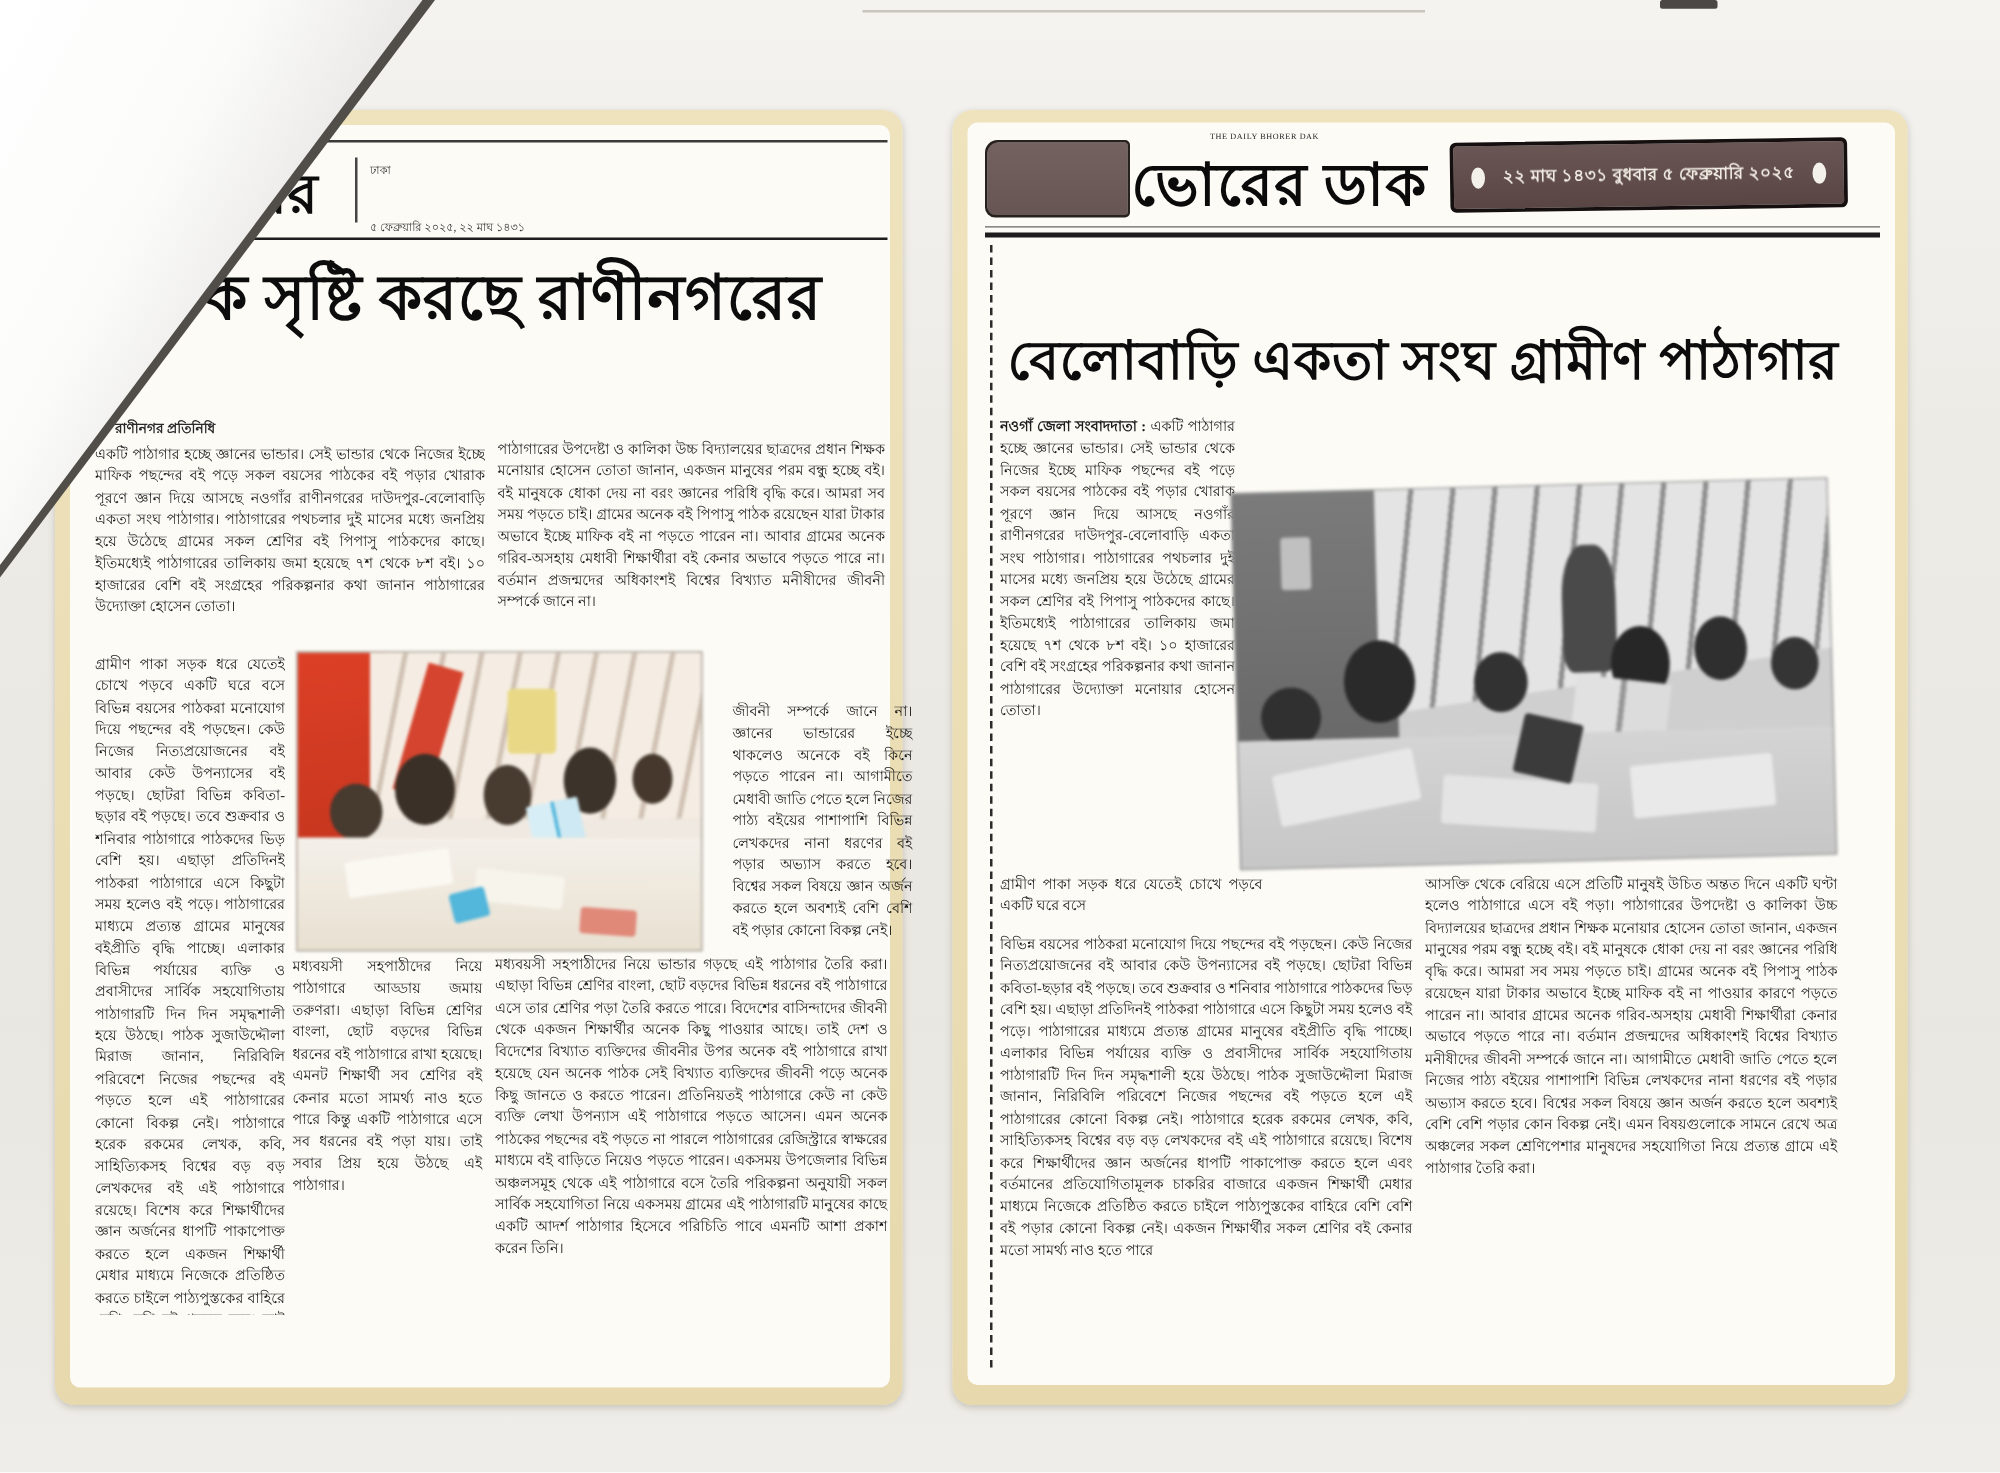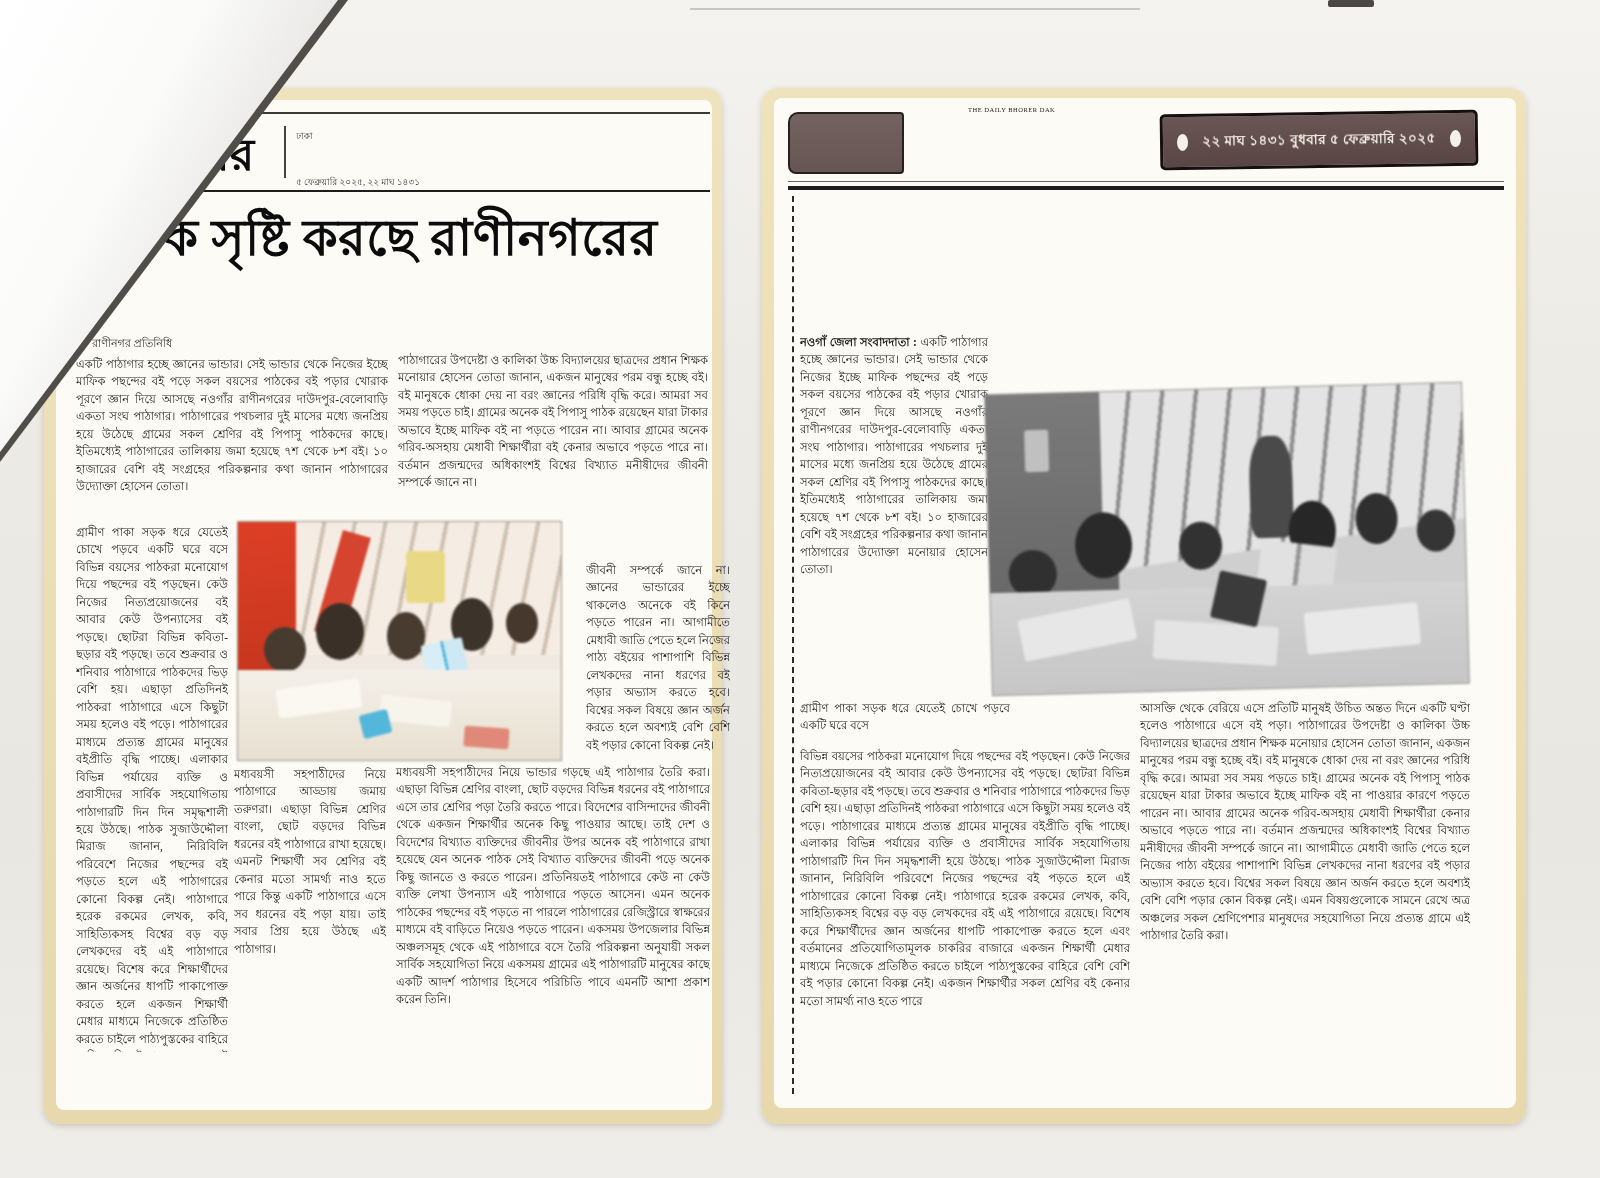--- a/index.html
+++ b/index.html
@@ -52,21 +52,21 @@
   <div class="paper" style="left:56px;top:100px;width:656px;height:1010px;"></div>
 
   <div class="rule" style="left:232px;top:112px;width:478px;height:2px;background:#3a3a3a;"></div>
   <div class="hl" style="left:205px;top:122px;font-size:44px;">বর</div>
   <div class="abs" style="left:284px;top:126px;width:2px;height:52px;background:#444;"></div>
   <div class="tiny" style="left:296px;top:130px;">ঢাকা</div>
   <div class="tiny" style="left:296px;top:152px;margin-top:24px;">৫ ফেব্রুয়ারি ২০২৫, ২২ মাঘ ১৪৩১</div>
   <div class="rule" style="left:180px;top:190px;width:530px;height:2px;"></div>
 
   <div class="hl" style="left:163px;top:200px;font-size:50px;">ক সৃষ্টি করছে রাণীনগরের</div>
-  <div class="tiny" style="left:92px;top:336px;font-size:11px;font-weight:400;color:#2a2a2a;">রাণীনগর প্রতিনিধি</div>
+  <div class="tiny" style="left:92px;top:336px;font-size:11px;font-weight:700;color:#2a2a2a;">রাণীনগর প্রতিনিধি</div>
 
   <div class="tx" style="left:76px;top:356px;width:312px;height:162px;">একটি পাঠাগার হচ্ছে জ্ঞানের ভান্ডার। সেই ভান্ডার থেকে নিজের ইচ্ছে মাফিক পছন্দের বই পড়ে সকল বয়সের পাঠকের বই পড়ার খোরাক পূরণে জ্ঞান দিয়ে আসছে নওগাঁর রাণীনগরের দাউদপুর-বেলোবাড়ি একতা সংঘ পাঠাগার। পাঠাগারের পথচলার দুই মাসের মধ্যে জনপ্রিয় হয়ে উঠেছে গ্রামের সকল শ্রেণির বই পিপাসু পাঠকদের কাছে। ইতিমধ্যেই পাঠাগারের তালিকায় জমা হয়েছে ৭শ থেকে ৮শ বই। ১০ হাজারের বেশি বই সংগ্রহের পরিকল্পনার কথা জানান পাঠাগারের উদ্যোক্তা হোসেন তোতা।</div>
   <div class="tx" style="left:398px;top:352px;width:310px;height:208px;">পাঠাগারের উপদেষ্টা ও কালিকা উচ্চ বিদ্যালয়ের ছাত্রদের প্রধান শিক্ষক মনোয়ার হোসেন তোতা জানান, একজন মানুষের পরম বন্ধু হচ্ছে বই। বই মানুষকে ধোকা দেয় না বরং জ্ঞানের পরিধি বৃদ্ধি করে। আমরা সব সময় পড়তে চাই। গ্রামের অনেক বই পিপাসু পাঠক রয়েছেন যারা টাকার অভাবে ইচ্ছে মাফিক বই না পড়তে পারেন না। আবার গ্রামের অনেক গরিব-অসহায় মেধাবী শিক্ষার্থীরা বই কেনার অভাবে পড়তে পারে না। বর্তমান প্রজন্মদের অধিকাংশই বিশ্বের বিখ্যাত মনীষীদের জীবনী সম্পর্কে জানে না।</div>
   <div class="tx" style="left:76px;top:524px;width:152px;height:528px;">গ্রামীণ পাকা সড়ক ধরে যেতেই চোখে পড়বে একটি ঘরে বসে বিভিন্ন বয়সের পাঠকরা মনোযোগ দিয়ে পছন্দের বই পড়ছেন। কেউ নিজের নিত্যপ্রয়োজনের বই আবার কেউ উপন্যাসের বই পড়ছে। ছোটরা বিভিন্ন কবিতা-ছড়ার বই পড়ছে। তবে শুক্রবার ও শনিবার পাঠাগারে পাঠকদের ভিড় বেশি হয়। এছাড়া প্রতিদিনই পাঠকরা পাঠাগারে এসে কিছুটা সময় হলেও বই পড়ে। পাঠাগারের মাধ্যমে প্রত্যন্ত গ্রামের মানুষের বইপ্রীতি বৃদ্ধি পাচ্ছে। এলাকার বিভিন্ন পর্যায়ের ব্যক্তি ও প্রবাসীদের সার্বিক সহযোগিতায় পাঠাগারটি দিন দিন সমৃদ্ধশালী হয়ে উঠছে। পাঠক সুজাউদ্দৌলা মিরাজ জানান, নিরিবিলি পরিবেশে নিজের পছন্দের বই পড়তে হলে এই পাঠাগারের কোনো বিকল্প নেই। পাঠাগারে হরেক রকমের লেখক, কবি, সাহিত্যিকসহ বিশ্বের বড় বড় লেখকদের বই এই পাঠাগারে রয়েছে। বিশেষ করে শিক্ষার্থীদের জ্ঞান অর্জনের ধাপটি পাকাপোক্ত করতে হলে একজন শিক্ষার্থী মেধার মাধ্যমে নিজেকে প্রতিষ্ঠিত করতে চাইলে পাঠ্যপুস্তকের বাহিরে বেশি বেশি বই পড়তে হবে। তাই অযথা সময় নষ্ট না করে প্রতিটি মানুষেরই উচিত অন্তত দিনে একটি ঘণ্টা হলেও পাঠাগারে এসে বই পড়া।</div>
   <div class="tx" style="left:586px;top:562px;width:144px;height:198px;">জীবনী সম্পর্কে জানে না। জ্ঞানের ভান্ডারের ইচ্ছে থাকলেও অনেকে বই কিনে পড়তে পারেন না। আগামীতে মেধাবী জাতি পেতে হলে নিজের পাঠ্য বইয়ের পাশাপাশি বিভিন্ন লেখকদের নানা ধরণের বই পড়ার অভ্যাস করতে হবে। বিশ্বের সকল বিষয়ে জ্ঞান অর্জন করতে হলে অবশ্যই বেশি বেশি বই পড়ার কোনো বিকল্প নেই।</div>
   <div class="tx" style="left:234px;top:766px;width:152px;height:288px;">মধ্যবয়সী সহপাঠীদের নিয়ে পাঠাগারে আড্ডায় জমায় তরুণরা। এছাড়া বিভিন্ন শ্রেণির বাংলা, ছোট বড়দের বিভিন্ন ধরনের বই পাঠাগারে রাখা হয়েছে। এমনট শিক্ষার্থী সব শ্রেণির বই কেনার মতো সামর্থ্য নাও হতে পারে কিন্তু একটি পাঠাগারে এসে সব ধরনের বই পড়া যায়। তাই সবার প্রিয় হয়ে উঠছে এই পাঠাগার।</div>
   <div class="tx" style="left:396px;top:764px;width:314px;height:330px;">মধ্যবয়সী সহপাঠীদের নিয়ে ভান্ডার গড়ছে এই পাঠাগার তৈরি করা। এছাড়া বিভিন্ন শ্রেণির বাংলা, ছোট বড়দের বিভিন্ন ধরনের বই পাঠাগারে এসে তার শ্রেণির পড়া তৈরি করতে পারে। বিদেশের বাসিন্দাদের জীবনী থেকে একজন শিক্ষার্থীর অনেক কিছু পাওয়ার আছে। তাই দেশ ও বিদেশের বিখ্যাত ব্যক্তিদের জীবনীর উপর অনেক বই পাঠাগারে রাখা হয়েছে যেন অনেক পাঠক সেই বিখ্যাত ব্যক্তিদের জীবনী পড়ে অনেক কিছু জানতে ও করতে পারেন। প্রতিনিয়তই পাঠাগারে কেউ না কেউ ব্যক্তি লেখা উপন্যাস এই পাঠাগারে পড়তে আসেন। এমন অনেক পাঠকের পছন্দের বই পড়তে না পারলে পাঠাগারের রেজিস্ট্রারে স্বাক্ষরের মাধ্যমে বই বাড়িতে নিয়েও পড়তে পারেন। একসময় উপজেলার বিভিন্ন অঞ্চলসমূহ থেকে এই পাঠাগারে বসে তৈরি পরিকল্পনা অনুযায়ী সকল সার্বিক সহযোগিতা নিয়ে একসময় গ্রামের এই পাঠাগারটি মানুষের কাছে একটি আদর্শ পাঠাগার হিসেবে পরিচিতি পাবে এমনটি আশা প্রকাশ করেন তিনি।</div>
 
   <div class="photo ph-blur-color" style="left:237px;top:521px;width:323px;height:238px;">
     <div style="left:0;top:0;width:22%;height:76%;background:linear-gradient(172deg,#d64129,#bd3520);clip-path:polygon(0 0,100% 0,72% 100%,0 100%);"></div>
@@ -87,29 +87,31 @@
   </div>
 
   <div class="fold-edge"></div>
   <div class="fold"></div>
 
   <div class="backing" style="left:762px;top:88px;width:764px;height:1036px;"></div>
   <div class="paper" style="left:774px;top:98px;width:742px;height:1010px;"></div>
 
   <div class="mast-block" style="left:788px;top:112px;width:112px;height:58px;"></div>
   <div class="mast-tag" style="left:968px;top:106px;">THE DAILY BHORER DAK</div>
+  <div class="mast-title" style="left:905px;top:112px;">ভোরের ডাক</div>
   <div class="date-banner" style="left:1160px;top:112px;width:318px;height:56px;">
     <span class="banner-dot"></span>
     <span class="banner-text">২২ মাঘ ১৪৩১ বুধবার ৫ ফেব্রুয়ারি ২০২৫</span>
     <span class="banner-dot"></span>
   </div>
   <div class="rule" style="left:788px;top:181px;width:716px;height:1px;background:#666;"></div>
   <div class="rule" style="left:788px;top:186px;width:716px;height:4px;"></div>
   <div class="dashed-v" style="left:792px;top:196px;height:898px;"></div>
 
+  <div class="hl" style="left:806px;top:256px;font-size:43px;">বেলোবাড়ি একতা সংঘ গ্রামীণ পাঠাগার</div>
 
   <div class="tx" style="left:800px;top:334px;width:188px;height:360px;">
     <span class="lead-bold">নওগাঁ জেলা সংবাদদাতা :</span><span> একটি পাঠাগার হচ্ছে জ্ঞানের ভান্ডার। সেই ভান্ডার থেকে নিজের ইচ্ছে মাফিক পছন্দের বই পড়ে সকল বয়সের পাঠকের বই পড়ার খোরাক পূরণে জ্ঞান দিয়ে আসছে নওগাঁর রাণীনগরের দাউদপুর-বেলোবাড়ি একতা সংঘ পাঠাগার। পাঠাগারের পথচলার দুই মাসের মধ্যে জনপ্রিয় হয়ে উঠেছে গ্রামের সকল শ্রেণির বই পিপাসু পাঠকদের কাছে। ইতিমধ্যেই পাঠাগারের তালিকায় জমা হয়েছে ৭শ থেকে ৮শ বই। ১০ হাজারের বেশি বই সংগ্রহের পরিকল্পনার কথা জানান পাঠাগারের উদ্যোক্তা মনোয়ার হোসেন তোতা।</span>
   </div>
   <div class="tx" style="left:1140px;top:696px;width:328px;height:0px;">কিন্তু একটি পাঠাগারে এসে সকল প্রকারের বই পড়ার সুযোগ রয়েছে। তাই অযথা সময় নষ্ট না করে এবং মোবাইল ফোনের</div>
   <div class="tx" style="left:800px;top:700px;width:210px;height:46px;">গ্রামীণ পাকা সড়ক ধরে যেতেই চোখে পড়বে একটি ঘরে বসে</div>
   <div class="tx" style="left:800px;top:748px;width:330px;height:344px;">বিভিন্ন বয়সের পাঠকরা মনোযোগ দিয়ে পছন্দের বই পড়ছেন। কেউ নিজের নিত্যপ্রয়োজনের বই আবার কেউ উপন্যাসের বই পড়ছে। ছোটরা বিভিন্ন কবিতা-ছড়ার বই পড়ছে। তবে শুক্রবার ও শনিবার পাঠাগারে পাঠকদের ভিড় বেশি হয়। এছাড়া প্রতিদিনই পাঠকরা পাঠাগারে এসে কিছুটা সময় হলেও বই পড়ে। পাঠাগারের মাধ্যমে প্রত্যন্ত গ্রামের মানুষের বইপ্রীতি বৃদ্ধি পাচ্ছে। এলাকার বিভিন্ন পর্যায়ের ব্যক্তি ও প্রবাসীদের সার্বিক সহযোগিতায় পাঠাগারটি দিন দিন সমৃদ্ধশালী হয়ে উঠছে। পাঠক সুজাউদ্দৌলা মিরাজ জানান, নিরিবিলি পরিবেশে নিজের পছন্দের বই পড়তে হলে এই পাঠাগারের কোনো বিকল্প নেই। পাঠাগারে হরেক রকমের লেখক, কবি, সাহিত্যিকসহ বিশ্বের বড় বড় লেখকদের বই এই পাঠাগারে রয়েছে। বিশেষ করে শিক্ষার্থীদের জ্ঞান অর্জনের ধাপটি পাকাপোক্ত করতে হলে এবং বর্তমানের প্রতিযোগিতামূলক চাকরির বাজারে একজন শিক্ষার্থী মেধার মাধ্যমে নিজেকে প্রতিষ্ঠিত করতে চাইলে পাঠ্যপুস্তকের বাহিরে বেশি বেশি বই পড়ার কোনো বিকল্প নেই। একজন শিক্ষার্থীর সকল শ্রেণির বই কেনার মতো সামর্থ্য নাও হতে পারে</div>
   <div class="tx" style="left:1140px;top:700px;width:330px;height:392px;">আসক্তি থেকে বেরিয়ে এসে প্রতিটি মানুষই উচিত অন্তত দিনে একটি ঘণ্টা হলেও পাঠাগারে এসে বই পড়া। পাঠাগারের উপদেষ্টা ও কালিকা উচ্চ বিদ্যালয়ের ছাত্রদের প্রধান শিক্ষক মনোয়ার হোসেন তোতা জানান, একজন মানুষের পরম বন্ধু হচ্ছে বই। বই মানুষকে ধোকা দেয় না বরং জ্ঞানের পরিধি বৃদ্ধি করে। আমরা সব সময় পড়তে চাই। গ্রামের অনেক বই পিপাসু পাঠক রয়েছেন যারা টাকার অভাবে ইচ্ছে মাফিক বই না পাওয়ার কারণে পড়তে পারেন না। আবার গ্রামের অনেক গরিব-অসহায় মেধাবী শিক্ষার্থীরা কেনার অভাবে পড়তে পারে না। বর্তমান প্রজন্মদের অধিকাংশই বিশ্বের বিখ্যাত মনীষীদের জীবনী সম্পর্কে জানে না। আগামীতে মেধাবী জাতি পেতে হলে নিজের পাঠ্য বইয়ের পাশাপাশি বিভিন্ন লেখকদের নানা ধরণের বই পড়ার অভ্যাস করতে হবে। বিশ্বের সকল বিষয়ে জ্ঞান অর্জন করতে হলে অবশ্যই বেশি বেশি পড়ার কোন বিকল্প নেই। এমন বিষয়গুলোকে সামনে রেখে অত্র অঞ্চলের সকল শ্রেণিপেশার মানুষদের সহযোগিতা নিয়ে প্রত্যন্ত গ্রামে এই পাঠাগার তৈরি করা।</div>
 
   <div class="photo ph-blur-bw" style="left:988px;top:388px;width:476px;height:300px;transform:rotate(-1.5deg);background:#d9d6cf;">

